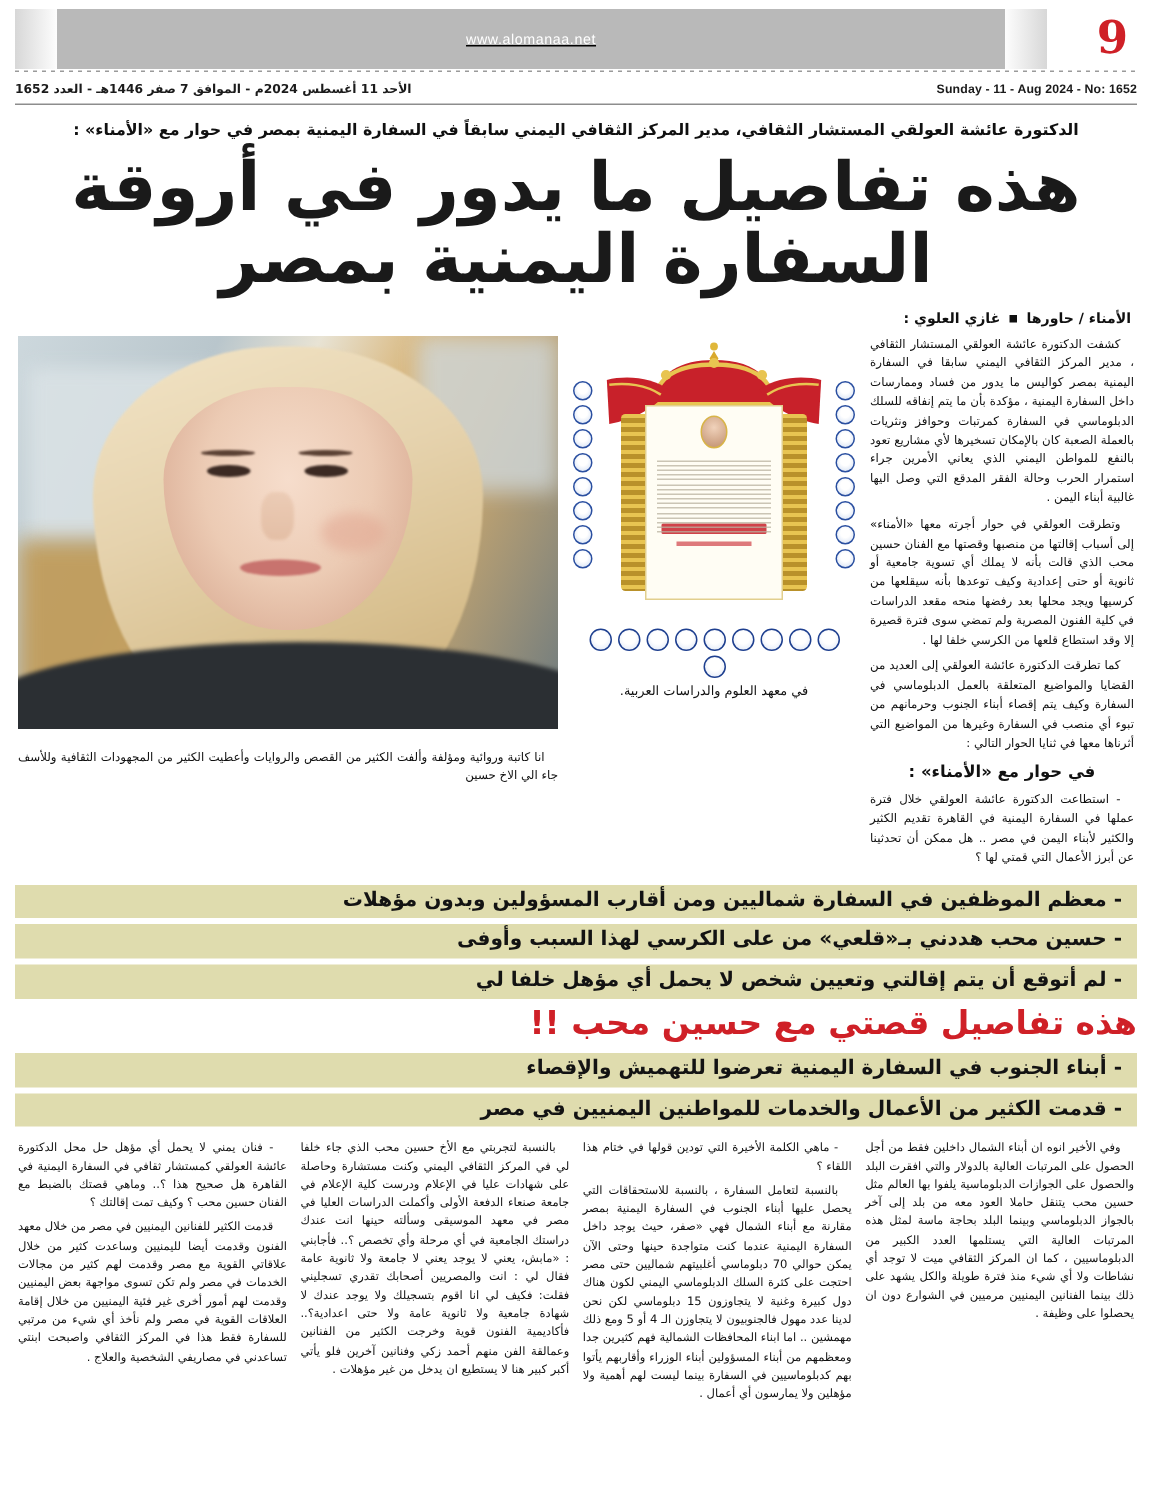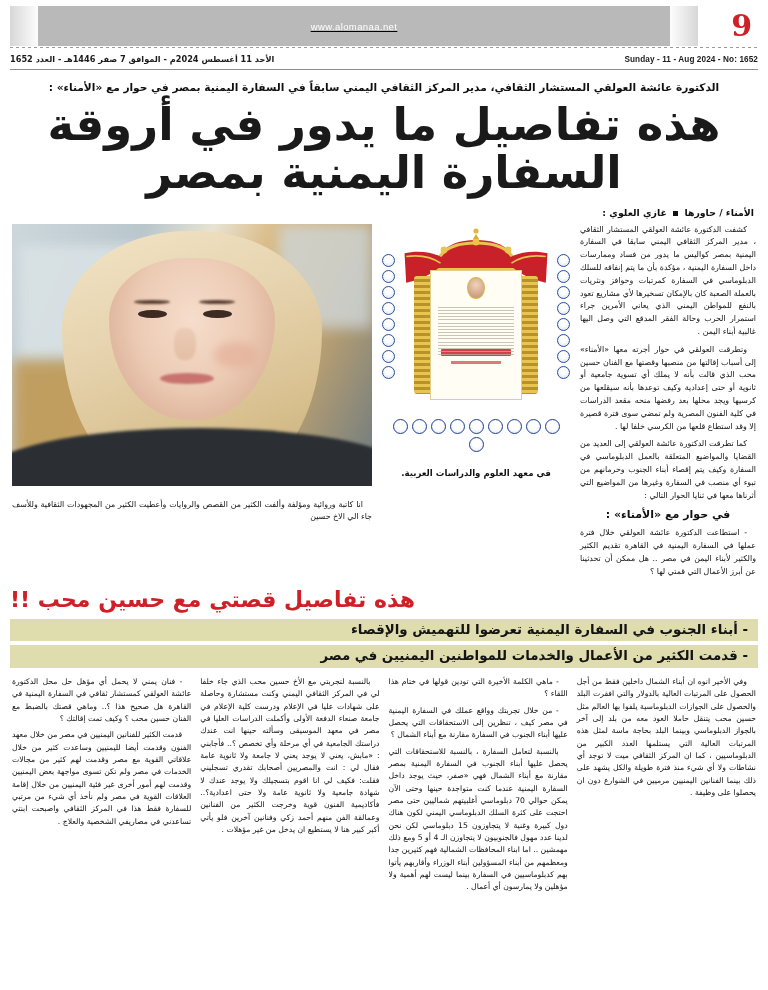--- a/index.html
+++ b/index.html
@@ -76,21 +76,21 @@
     display:flex; gap:8px; align-items:flex-start;
   }
   .col-right-text{
     width:176px; font-size:7.9px; line-height:1.62; text-align:justify;
     color:#111; order:1;
   }
   .col-right-text p{ text-indent:9px; margin-bottom:5px; }
 
   .art-wrap{ width:192px; order:2; }
   .art-caption{
-    margin-top:12px; text-align:center; font-size:8.6px; font-weight:bold; color:#111;
+    margin-top:0; text-align:center; font-size:8.6px; font-weight:normal; color:#111;
   }
 
   .photo-wrap{ width:auto; flex:1; order:3; }
   .photo{
     width:100%; height:262px; position:relative; overflow:hidden;
     background:#b9c4c9;
   }
 
   
   .ph-bg{ position:absolute; inset:0;
@@ -166,21 +166,21 @@
   .mc3{ flex:1; }
 
   
   .quotes{ margin:7px 10px 0 10px; }
   .qband{
     background:#dfdcae; color:#131313; font-weight:bold;
     font-size:13.4px; line-height:1.32; padding:2px 10px 3px 10px;
     margin-bottom:4px; white-space:nowrap; overflow:hidden;
   }
   .subhead-red{
-    margin:5px 10px 6px 10px; text-align:left;
+    margin:5px 10px 6px 10px; text-align:right;
     color:#cf2027; font-size:22px; font-weight:bold; line-height:1.1;
   }
 
   
   .bottom{
     margin:8px 12px 8px 12px; display:flex; gap:9px;
     height:246px; overflow:hidden;
   }
   .bcol{ flex:1; font-size:7.7px; line-height:1.6; text-align:justify; color:#111; }
   .bcol p{ text-indent:9px; margin-bottom:4px; }
@@ -339,35 +339,39 @@
       <p class="qa">- استطاعت الدكتورة عائشة العولقي خلال فترة عملها في السفارة اليمنية في القاهرة تقديم الكثير والكثير لأبناء اليمن في مصر .. هل ممكن أن تحدثينا عن أبرز الأعمال التي قمتي لها ؟</p>
     </div>
     <div class="mcol mc2">
       <p></p>
     </div>
     <div class="mcol mc3">
       <p>انا كاتبة وروائية ومؤلفة وألفت الكثير من القصص والروايات وأعطيت الكثير من المجهودات الثقافية وللأسف جاء الي الاخ حسين</p>
     </div>
   </div>
 
+  <div class="quotes">
+    <div class="qband">- معظم الموظفين في السفارة شماليين ومن أقارب المسؤولين وبدون مؤهلات</div>
+    <div class="qband">- حسين محب هددني بـ«قلعي» من على الكرسي لهذا السبب وأوفى</div>
+    <div class="qband">- لم أتوقع أن يتم إقالتي وتعيين شخص لا يحمل أي مؤهل خلفا لي</div>
+  </div>
 
   <div class="subhead-red">هذه تفاصيل قصتي مع حسين محب !!</div>
 
   <div class="quotes">
     <div class="qband">- أبناء الجنوب في السفارة اليمنية تعرضوا للتهميش والإقصاء</div>
     <div class="qband">- قدمت الكثير من الأعمال والخدمات للمواطنين اليمنيين في مصر</div>
   </div>
 
   <div class="bottom">
     <div class="bcol">
       <p>وفي الأخير انوه ان أبناء الشمال داخلين فقط من أجل الحصول على المرتبات العالية بالدولار والتي افقرت البلد والحصول على الجوازات الدبلوماسية يلفوا بها العالم مثل حسين محب يتنقل حاملا العود معه من بلد إلى آخر بالجواز الدبلوماسي وبينما البلد بحاجة ماسة لمثل هذه المرتبات العالية التي يستلمها العدد الكبير من الدبلوماسيين ، كما ان المركز الثقافي ميت لا توجد أي نشاطات ولا أي شيء منذ فترة طويلة والكل يشهد على ذلك بينما الفنانين اليمنيين مرميين في الشوارع دون ان يحصلوا على وظيفة .</p>
     </div>
     <div class="bcol">
       <p>- ماهي الكلمة الأخيرة التي تودين قولها في ختام هذا اللقاء ؟</p>
-      <p class="qa">- من خلال تجربتك وواقع عملك في السفارة اليمنية في مصر كيف ، تنظرين إلى الاستحقاقات التي يحصل عليها أبناء الجنوب في السفارة مقارنة مع أبناء الشمال ؟</p>
       <p>بالنسبة لتعامل السفارة ، بالنسبة للاستحقاقات التي يحصل عليها أبناء الجنوب في السفارة اليمنية بمصر مقارنة مع أبناء الشمال فهي «صفر، حيث يوجد داخل السفارة اليمنية عندما كنت متواجدة حينها وحتى الآن يمكن حوالي 70 دبلوماسي أغلبيتهم شماليين حتى مصر احتجت على كثرة السلك الدبلوماسي اليمني لكون هناك دول كبيرة وغنية لا يتجاوزون 15 دبلوماسي لكن نحن لدينا عدد مهول فالجنوبيون لا يتجاوزن الـ 4 أو 5 ومع ذلك مهمشين .. اما ابناء المحافظات الشمالية فهم كثيرين جدا ومعظمهم من أبناء المسؤولين أبناء الوزراء وأقاربهم يأتوا بهم كدبلوماسيين في السفارة بينما ليست لهم أهمية ولا مؤهلين ولا يمارسون أي أعمال .</p>
     </div>
     <div class="bcol">
       <p>بالنسبة لتجربتي مع الأخ حسين محب الذي جاء خلفا لي في المركز الثقافي اليمني وكنت مستشارة وحاصلة على شهادات عليا في الإعلام ودرست كلية الإعلام في جامعة صنعاء الدفعة الأولى وأكملت الدراسات العليا في مصر في معهد الموسيقى وسألته حينها انت عندك دراستك الجامعية في أي مرحلة وأي تخصص ؟.. فأجابني : «مابش، يعني لا يوجد يعني لا جامعة ولا ثانوية عامة فقال لي : انت والمصريين أصحابك تقدري تسجليني فقلت: فكيف لي انا اقوم بتسجيلك ولا يوجد عندك لا شهادة جامعية ولا ثانوية عامة ولا حتى اعدادية؟.. فأكاديمية الفنون قوية وخرجت الكثير من الفنانين وعمالقة الفن منهم أحمد زكي وفنانين آخرين فلو يأتي أكبر كبير هنا لا يستطيع ان يدخل من غير مؤهلات .</p>
     </div>
     <div class="bcol">
       <p class="qa">- فنان يمني لا يحمل أي مؤهل حل محل الدكتورة عائشة العولقي كمستشار ثقافي في السفارة اليمنية في القاهرة هل صحيح هذا ؟.. وماهي قصتك بالضبط مع الفنان حسين محب ؟ وكيف تمت إقالتك ؟</p>
       <p>قدمت الكثير للفنانين اليمنيين في مصر من خلال معهد الفنون وقدمت أيضا لليمنيين وساعدت كثير من خلال علاقاتي القوية مع مصر وقدمت لهم كثير من مجالات الخدمات في مصر ولم تكن تسوى مواجهة بعض اليمنيين وقدمت لهم أمور أخرى غير فئية اليمنيين من خلال إقامة العلاقات القوية في مصر ولم نأخذ أي شيء من مرتبي للسفارة فقط هذا في المركز الثقافي واصبحت ابنتي تساعدني في مصاريفي الشخصية والعلاج .</p>
     </div>
   </div>

